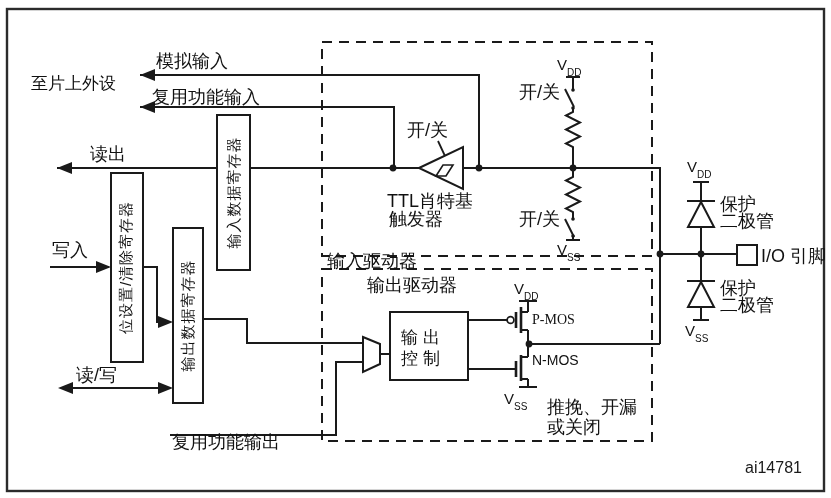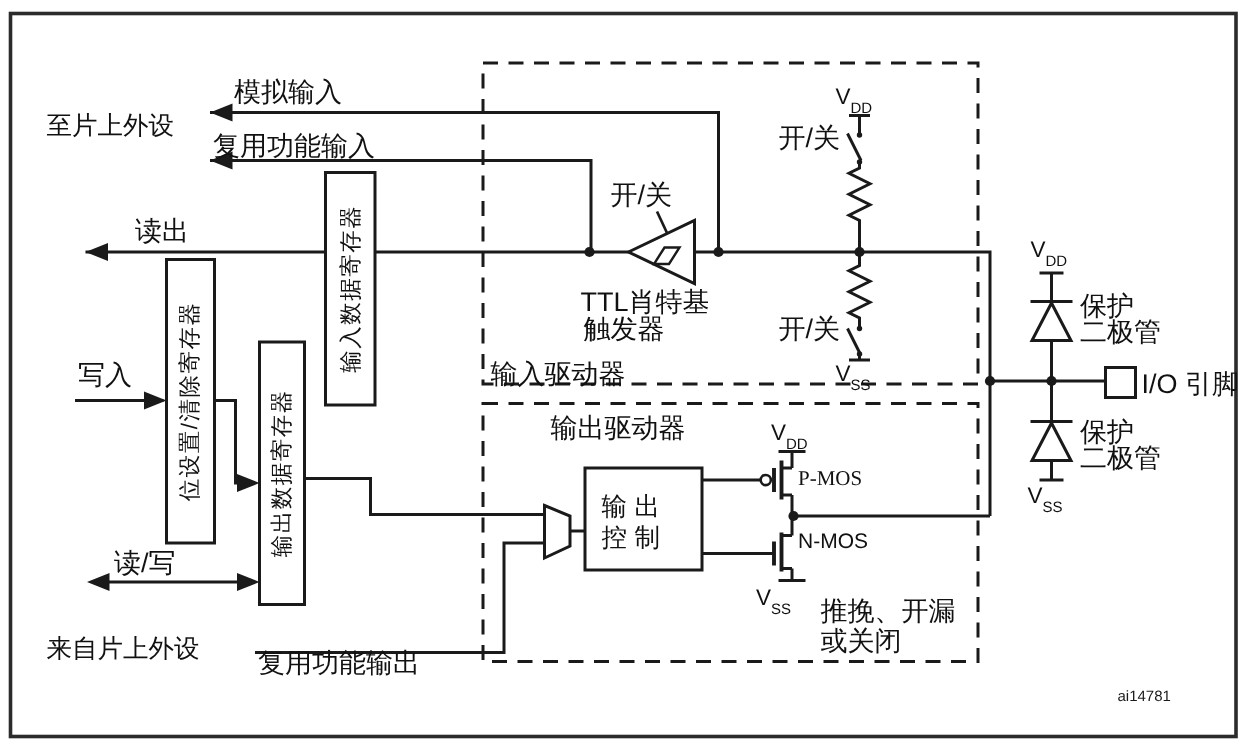--- a/index.html
+++ b/index.html
@@ -1,21 +1,21 @@
 <!DOCTYPE html>
 <html><head>
 <meta charset="utf-8">
 <style>
   html,body{margin:0;padding:0;background:#fff;}
   #canvas{position:relative;width:831px;height:498px;background:#ffffff;overflow:hidden;
           font-family:"Liberation Sans","DejaVu Sans",sans-serif;color:#111;}
   #wires{position:absolute;left:0;top:0;}
   .lbl{position:absolute;font-size:18px;line-height:1.15;white-space:nowrap;color:#111;}
   .big{font-size:17px;font-family:Liberation Serif, serif;}
-  .mono-id{font-size:10px;color:#1a1a1a;}
+  .mono-id{font-size:16px;color:#1a1a1a;}
   .vlab{position:absolute;font-size:15px;white-space:nowrap;color:#111;}
   .vlab sub{font-size:10px;position:relative;top:2px;left:0px;margin-top:12px;}
   .vreg{position:absolute;display:flex;align-items:center;justify-content:center;}
   .vreg .rot{transform:rotate(-90deg);white-space:nowrap;font-size:15px;letter-spacing:1px;color:#111;}
   .ctl{position:absolute;text-align:center;font-size:17px;letter-spacing:5px;color:#111;line-height:1.25;}
   .moslbl{font-size:14px;}
 </style>
 </head>
 <body>
 
@@ -116,38 +116,37 @@
         <circle cx="529" cy="344" r="3.4"></circle>
       <circle cx="573" cy="90" r="1.8"></circle>
         <circle cx="573" cy="108" r="1.8"></circle>
       <circle cx="573" cy="219" r="1.8"></circle>
         <circle cx="573" cy="236" r="1.8"></circle>
     </g>
   </svg>
 
   <div class="lbl big" style="left:31px;top:74px;">至片上外设</div>
   <div class="lbl" style="left:156px;top:51px;">模拟输入</div>
-  <div class="lbl" style="left:142px;top:87px;">复用功能输入</div>
+  <div class="lbl" style="left:152px;top:87px;">复用功能输入</div>
   <div class="lbl" style="left:74px;top:144px;margin-left:16px;">读出</div>
   <div class="lbl" style="left:52px;top:240px;">写入</div>
   <div class="lbl" style="left:76px;top:365px;text-align:right;">读/写</div>
-  <div class="lbl big" style="left:31px;top:423px;">来自片上外设</div>
   <div class="lbl" style="left:172px;top:404px;margin-top:28px;">复用功能输出</div>
 
   <div class="vreg" style="left:111px;top:173px;width:32px;height:189px;">
     <span class="rot">位设置/清除寄存器</span>
   </div>
   <div class="vreg" style="left:173px;top:228px;width:30px;height:175px;">
     <span class="rot">输出数据寄存器</span>
   </div>
   <div class="vreg" style="left:217px;top:115px;width:33px;height:155px;">
     <span class="rot">输入数据寄存器</span>
   </div>
 
-  <div class="lbl" style="left:327px;top:239px;font-family:Liberation Serif, serif;">输入驱动器</div>
+  <div class="lbl" style="left:327px;top:251px;font-family:Liberation Serif, serif;">输入驱动器</div>
   <div class="lbl" style="left:407px;top:120px;">开/关</div>
   <div class="lbl" style="left:387px;top:191px;">TTL肖特基</div>
   <div class="lbl" style="left:389px;top:209px;">触发器</div>
   <div class="lbl" style="left:519px;top:82px;">开/关</div>
   <div class="lbl" style="left:519px;top:209px;">开/关</div>
   <div class="vlab" style="left:557px;top:56px;"><span>V</span><sub>DD</sub></div>
   <div class="vlab" style="left:557px;top:241px;"><span>V</span><sub>SS</sub></div>
 
   <div class="lbl" style="left:327px;top:275px;margin-left:40px;">输出驱动器</div>
   <div class="ctl" style="left:390px;top:327px;width:66px;">

